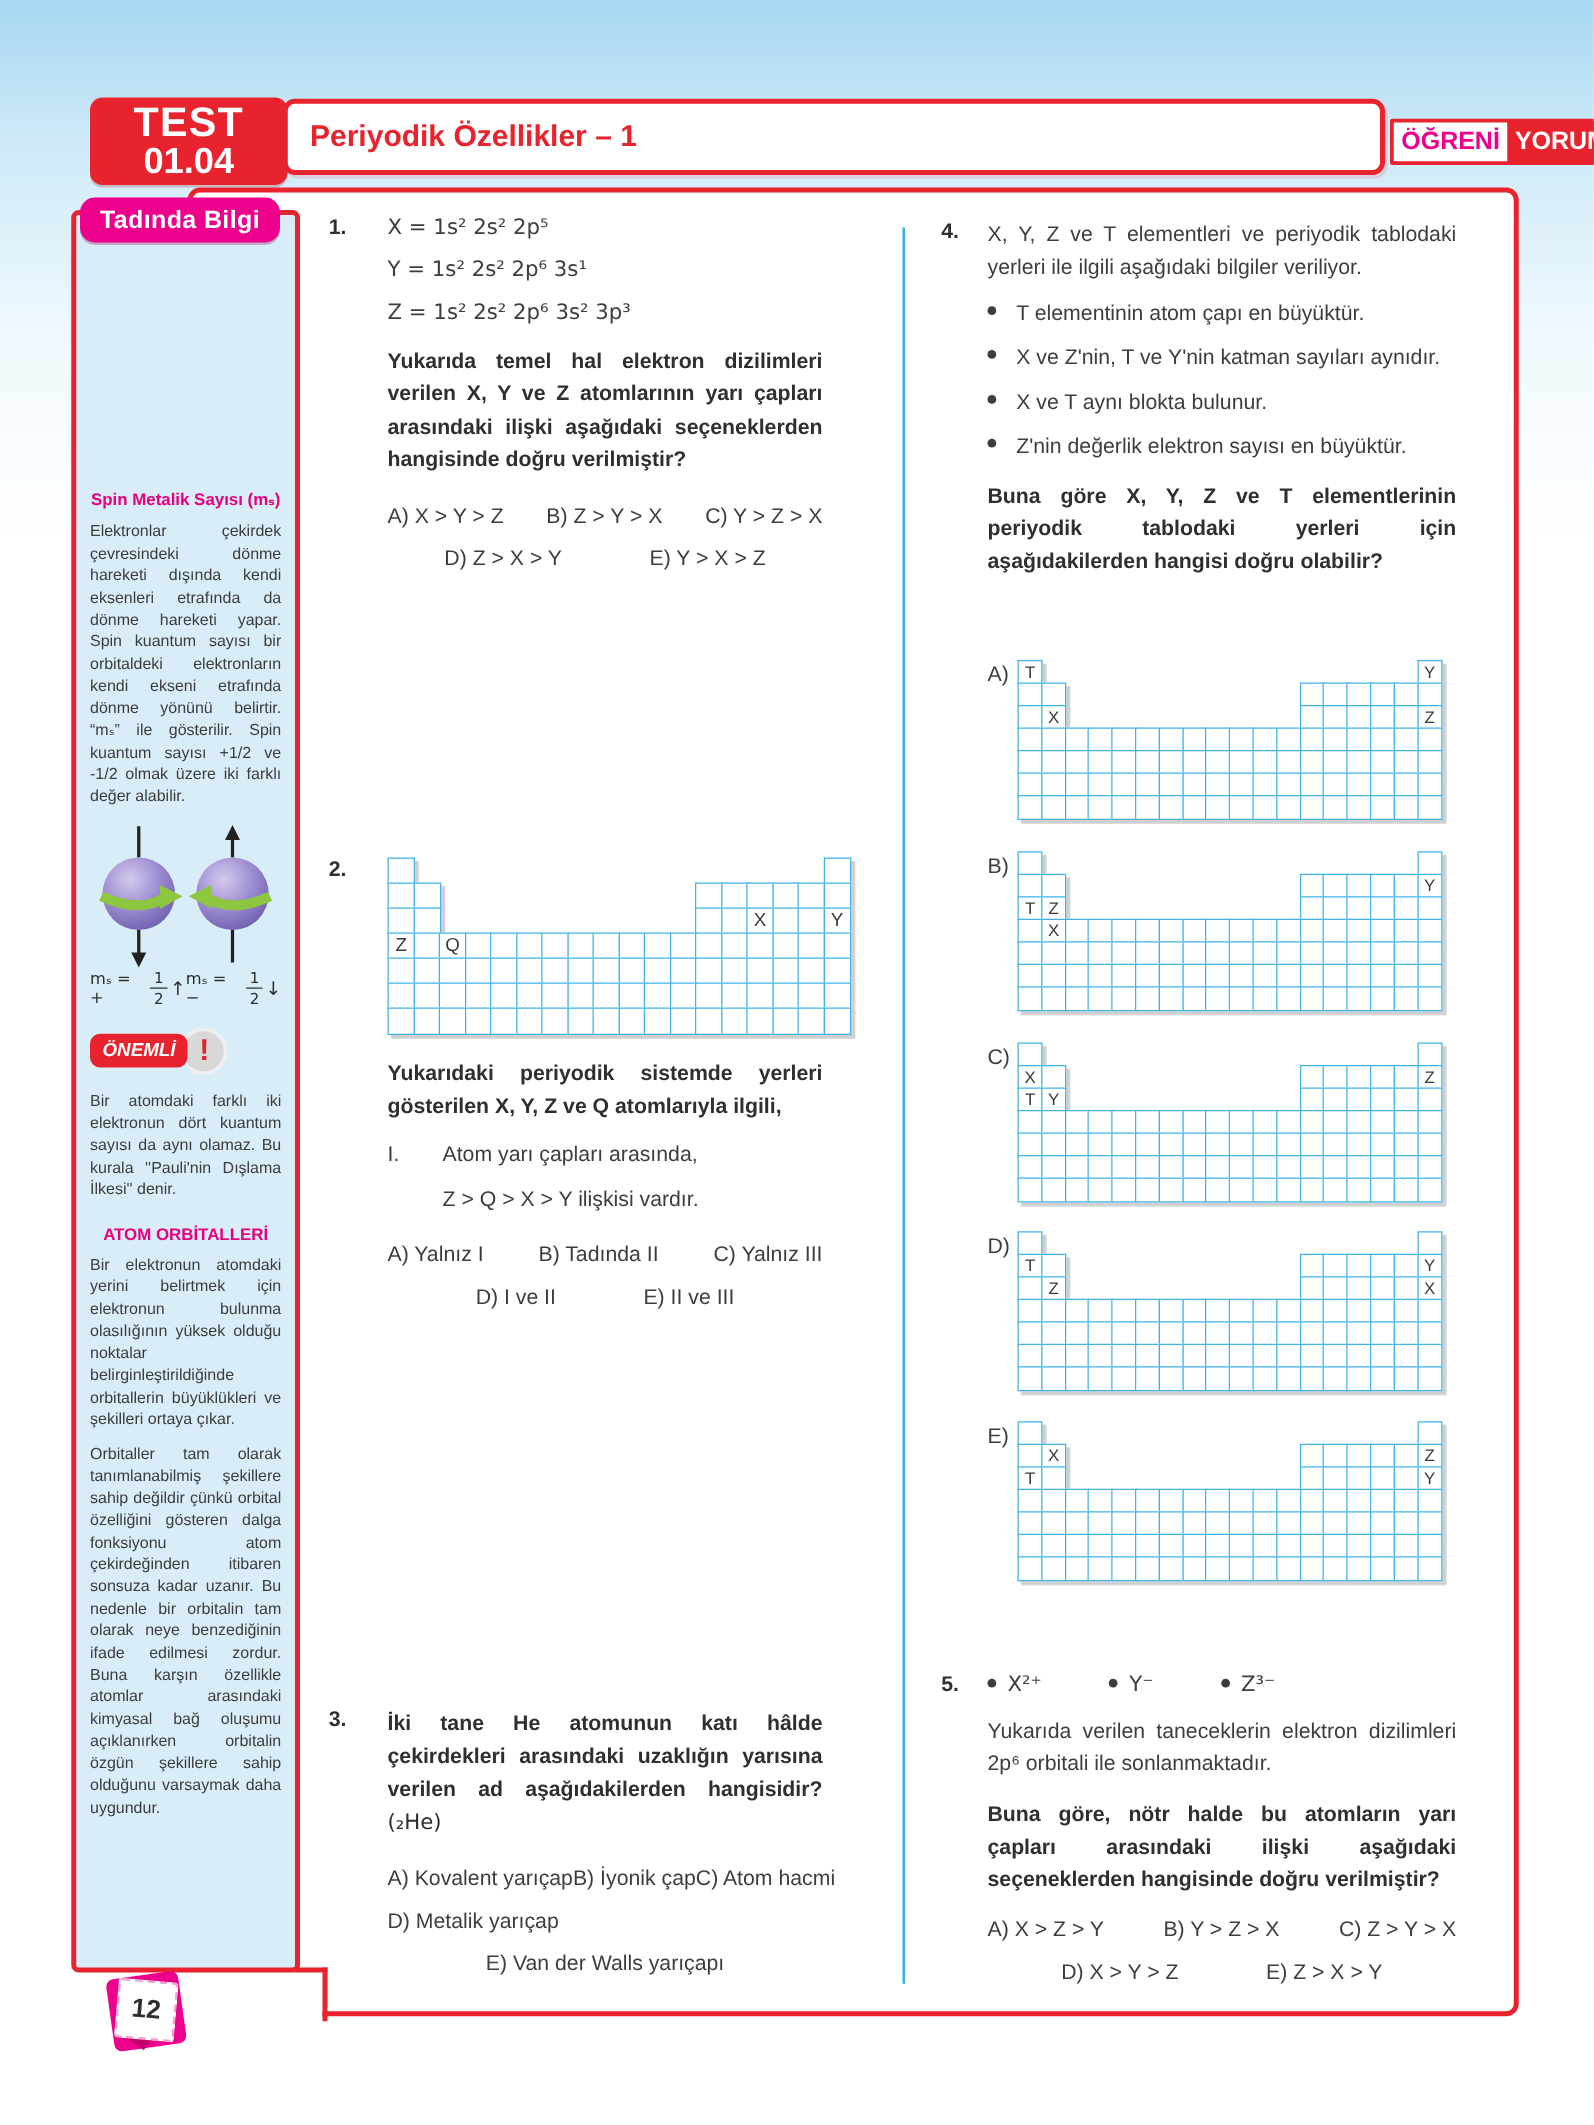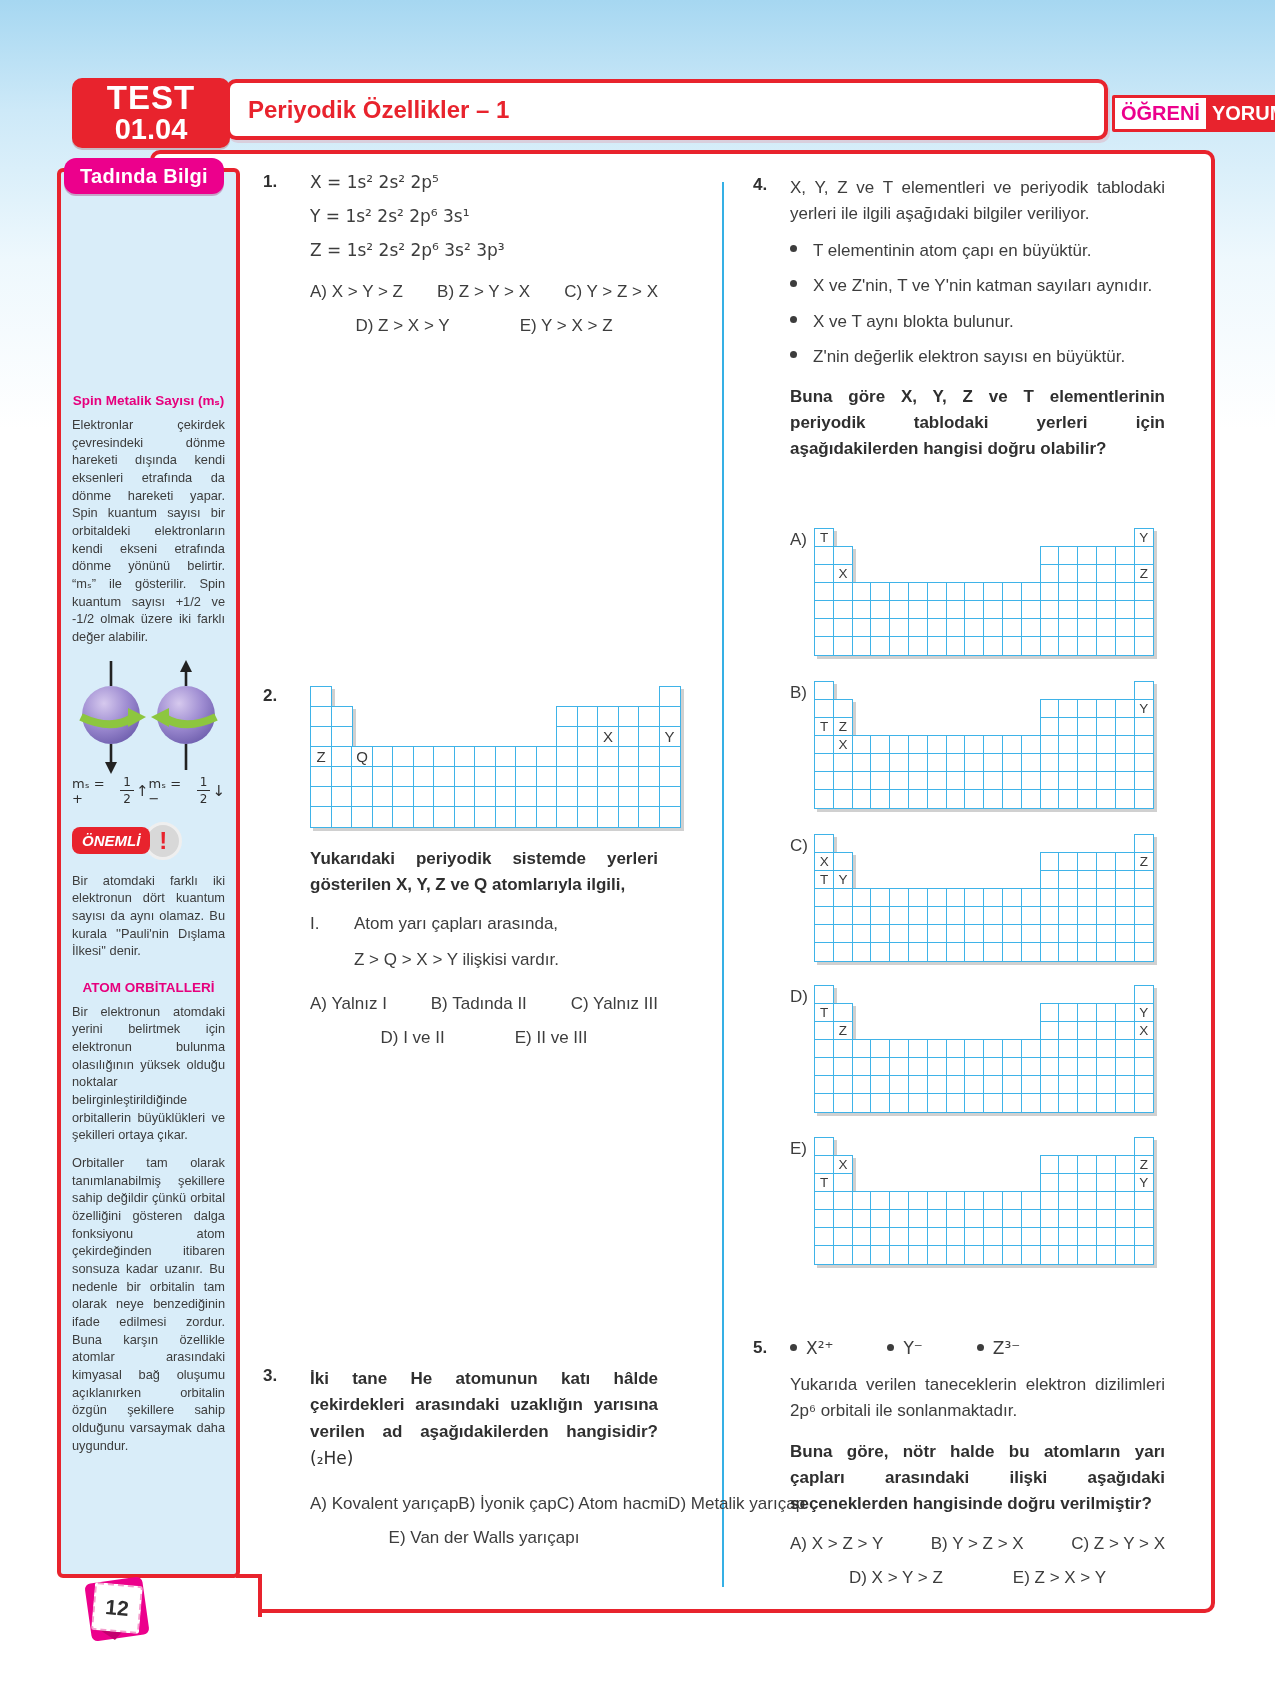--- a/index.html
+++ b/index.html
@@ -60,21 +60,21 @@
   .fline{font-family:"DejaVu Sans","Liberation Sans",sans-serif;margin-bottom:14px;font-size:17px;}
   .bold-q{font-weight:bold;color:#2f2f2f;text-align:justify;line-height:1.55;}
   .para{line-height:1.55;text-align:justify;}
   .opt-row{display:flex;justify-content:space-between;margin-top:22px;}
   .opt-row2{display:flex;justify-content:center;gap:70px;margin-top:14px;}
   .opt{white-space:nowrap;}
   .items .item{margin-top:13px;line-height:1.5;}
   .items .ilabel{display:inline-block;width:44px;}
   .items .isub{margin-left:44px;margin-top:10px;}
   .uword{border-bottom:1.6px solid #2f2f2f;padding-bottom:1px;}
-  .grid2{display:grid;grid-template-columns:1fr 1fr 1fr 1fr;row-gap:14px;margin-top:22px;}
+  .grid2{display:grid;grid-template-columns:1fr 1fr 1fr;row-gap:14px;margin-top:22px;}
   
   .ptable{position:relative;filter:drop-shadow(3.5px 3.5px 0 rgba(150,150,150,.45));}
   .pcell{position:absolute;box-sizing:border-box;border:1.6px solid #3fb3e8;background:#fff;
     display:flex;align-items:center;justify-content:center;color:#3a3a3a;}
   .ptable-large .pcell{font-size:15px;}
   .ptable-small .pcell{font-size:13.5px;}
   .opt-block{position:absolute;z-index:4;}
   .opt-label{position:absolute;left:45px;top:2px;font-size:17px;color:#3d3d3d;}
   .opt-table{margin-left:69px;}
   
@@ -180,20 +180,21 @@
   <p class="side-p">Orbitaller tam olarak tanımlanabilmiş şekillere sahip değildir çünkü orbital özelliğini gösteren dalga fonksiyonu atom çekirdeğinden itibaren sonsuza kadar uzanır. Bu nedenle bir orbitalin tam olarak neye benzediğinin ifade edilmesi zordur. Buna karşın özellikle atomlar arasındaki kimyasal bağ oluşumu açıklanırken orbitalin özgün şekillere sahip olduğunu varsaymak daha uygundur.</p>
 </div>
 <div class="abs side-tab">Tadında Bilgi</div>
 
 <div class="q" style="left:255px;top:172px;width:403px;">
   <span class="qnum">1.</span>
   <div class="qbody">
     <div class="fline">X = 1s² 2s² 2p⁵</div>
     <div class="fline">Y = 1s² 2s² 2p⁶ 3s¹</div>
     <div class="fline">Z = 1s² 2s² 2p⁶ 3s² 3p³</div>
+    <div class="bold-q" style="margin-top:16px;">Yukarıda temel hal elektron dizilimleri verilen X, Y ve Z atomlarının yarı çapları arasındaki ilişki aşağıdaki seçeneklerden hangisinde doğru verilmiştir?</div>
     <div class="opt-row">
       <span class="opt">A) X &gt; Y &gt; Z</span>
       <span class="opt">B) Z &gt; Y &gt; X</span>
       <span class="opt">C) Y &gt; Z &gt; X</span>
     </div>
     <div class="opt-row2">
       <span class="opt">D) Z &gt; X &gt; Y</span>
       <span class="opt">E) Y &gt; X &gt; Z</span>
     </div>
   </div>

